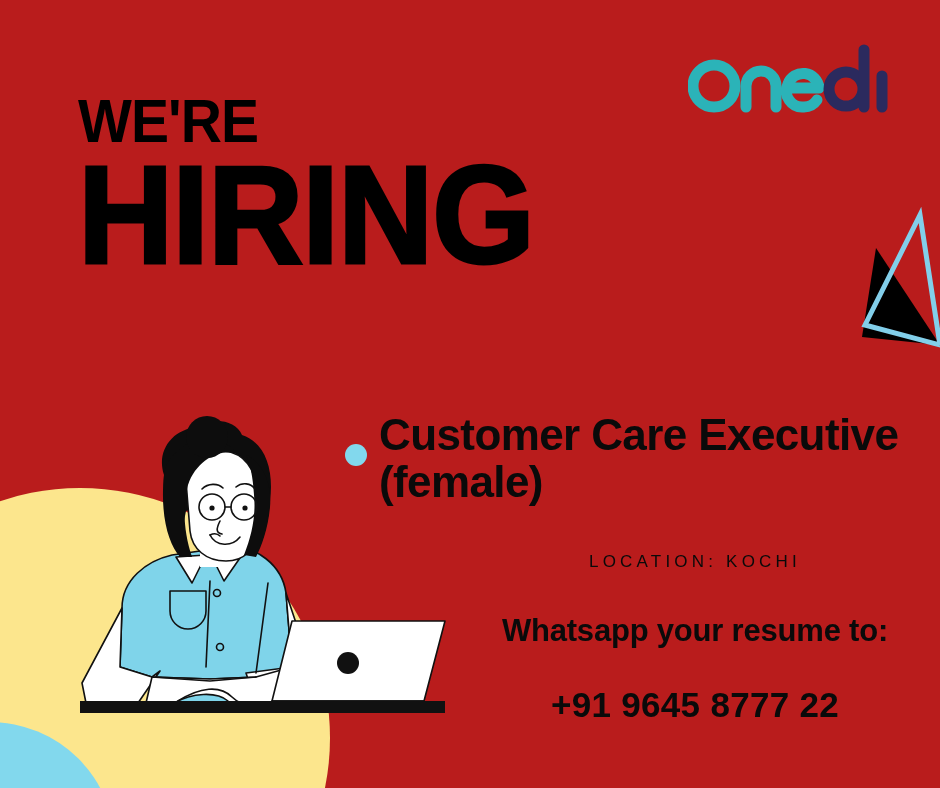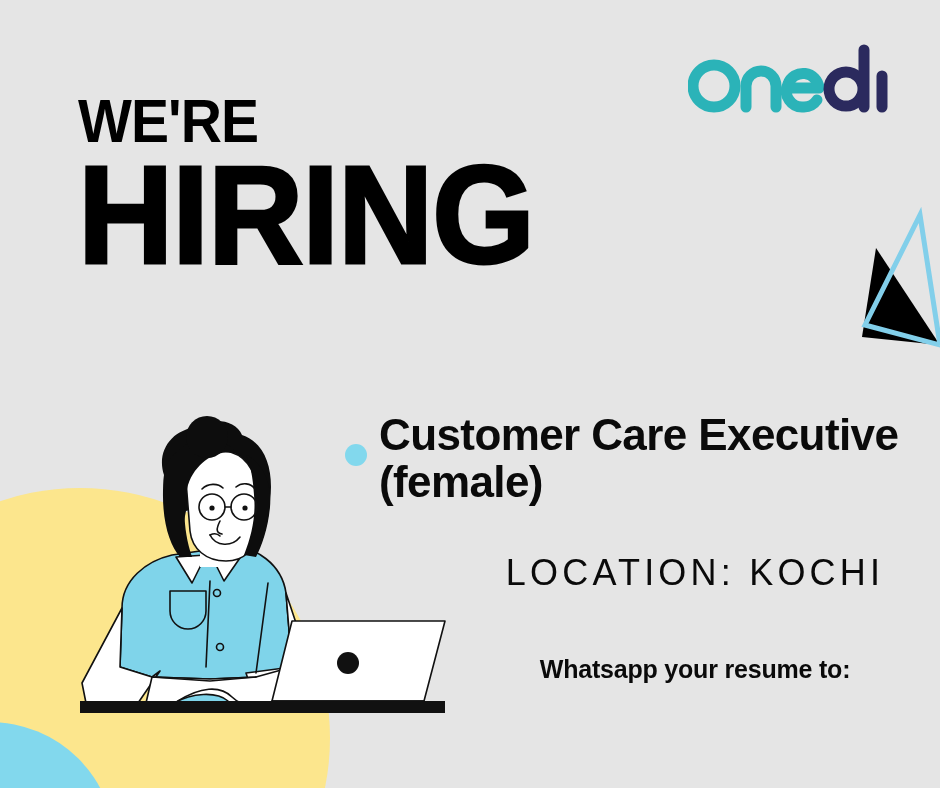--- a/index.html
+++ b/index.html
@@ -6,21 +6,21 @@
   html,body { background:#fff; }
   body {
     width:940px; height:788px;
     font-family:"Liberation Sans", sans-serif;
     overflow:hidden;
     position:relative;
   }
   #poster {
     position:relative;
     width:940px; height:788px;
-    background:#e5e5e5;
+    background:#b91c1c;
     overflow:hidden;
   }
 
   
   .blob-yellow {
     position:absolute;
     left:-170px; top:488px;
     width:500px; height:500px;
     border-radius:50%;
     background:#FCE68D;
@@ -105,31 +105,30 @@
 
   
   .detail {
     position:absolute;
     text-align:center;
     color:#0a0a0a;
   }
   .location {
     left:450px; top:552px;
     width:490px;
-    font-size:36px;
+    font-size:17px;
     font-weight:400;
     letter-spacing:4.2px;
   }
   .whatsapp {
     left:450px; top:613px;
     width:490px;
-    font-size:25px;
+    font-size:31px;
     font-weight:700;
     letter-spacing:-0.2px;
-    margin-top:42px;
   }
   .phone {
     left:450px; top:685px;
     width:490px;
     font-size:35px;
     font-weight:700;
     letter-spacing:0.3px;
   }
 
   
@@ -178,20 +177,21 @@
     <div class="hiring">HIRING</div>
   </div>
 
   <div class="job-row">
     <div class="bullet"></div>
     <div class="job-title">Customer Care Executive (female)</div>
   </div>
 
   <div class="detail location">LOCATION: KOCHI</div>
   <div class="detail whatsapp">Whatsapp your resume to:</div>
+  <div class="detail phone">+91 9645 8777 22</div>
 
   <div class="illustration">
     <svg width="400" height="373" viewBox="0 0 400 373" xmlns="http://www.w3.org/2000/svg">
       <g stroke="#111111" stroke-width="1.6" stroke-linejoin="round" stroke-linecap="round">
 
         <path d="M62 193 C62 165 86 146 112 140 L168 132 C196 130 222 150 226 178 L232 252
                  L196 262 L150 264 L92 262 L60 252 Z" fill="#7FD4EA" stroke="#111111"></path>
 
         <path d="M62 193 L22 268 L26 288 L78 288 L100 256 L92 262 L60 252 Z" fill="#FFFFFF" stroke="#111111"></path>
 

